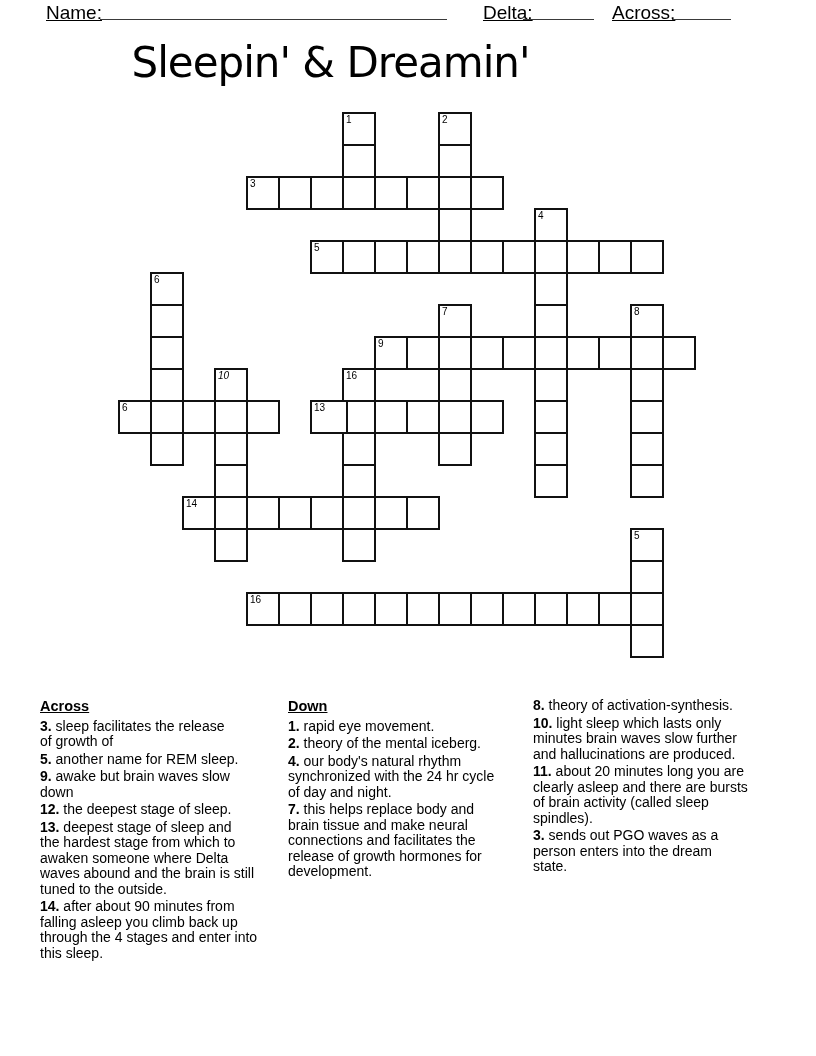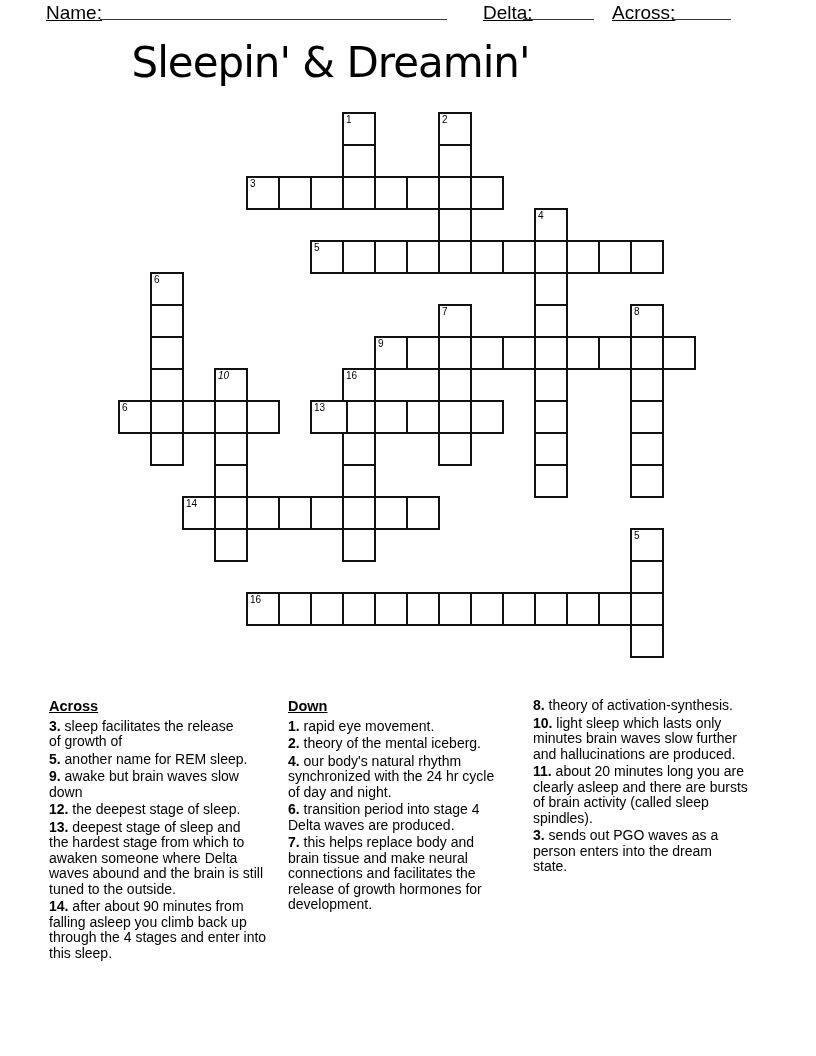--- a/index.html
+++ b/index.html
@@ -39,21 +39,21 @@
   }
   .cellnum {
     position: absolute; top: 0px; left: 2px;
     font-size: 10px; line-height: 12px; font-weight: 400; color: #000;
   }
   
   .clue-col {
     position: absolute; top: 698px; width: 244px;
     font-size: 14px; line-height: 15.5px;
   }
-  #clue-col-1 { left: 49px; }
+  #clue-col-1 { left: 40px; }
   #clue-col-2 { left: 288px; }
   #clue-col-3 { left: 533px; }
   .clue-head {
     font-weight: bold; text-decoration: underline;
     font-size: 14.5px; margin: 1px 0 4px 0;
   }
   .clue { white-space: pre-line; margin: 0 0 2px 0; }
   .clue .clue-num { font-weight: bold; }
 </style>
 </head>
@@ -218,22 +218,20 @@
 through the 4 stages and enter into
 this sleep.</div>
   </div>
 <div class="clue-col" id="clue-col-2">
     <div class="clue-head">Down</div>
     <div class="clue"><span class="clue-num">1.</span> rapid eye movement.</div>
     <div class="clue"><span class="clue-num">2.</span> theory of the mental iceberg.</div>
     <div class="clue"><span class="clue-num">4.</span> our body's natural rhythm
 synchronized with the 24 hr cycle
 of day and night.</div>
-    <div class="clue"><span class="clue-num">6.</span> transition period into stage 4
-Delta waves are produced.</div>
     <div class="clue"><span class="clue-num">7.</span> this helps replace body and
 brain tissue and make neural
 connections and facilitates the
 release of growth hormones for
 development.</div>
   </div>
 <div class="clue-col" id="clue-col-3">
     <div class="clue"><span class="clue-num">8.</span> theory of activation-synthesis.</div>
     <div class="clue"><span class="clue-num">10.</span> light sleep which lasts only
 minutes brain waves slow further

